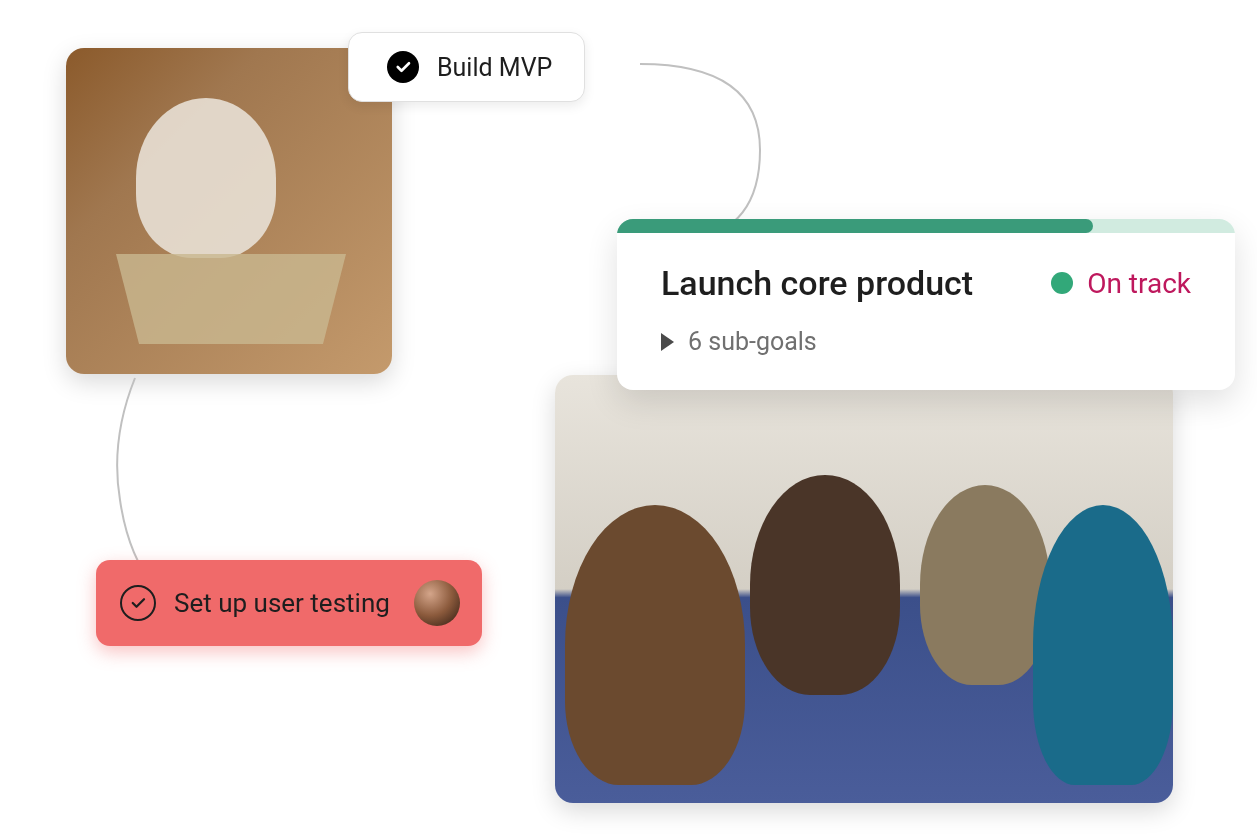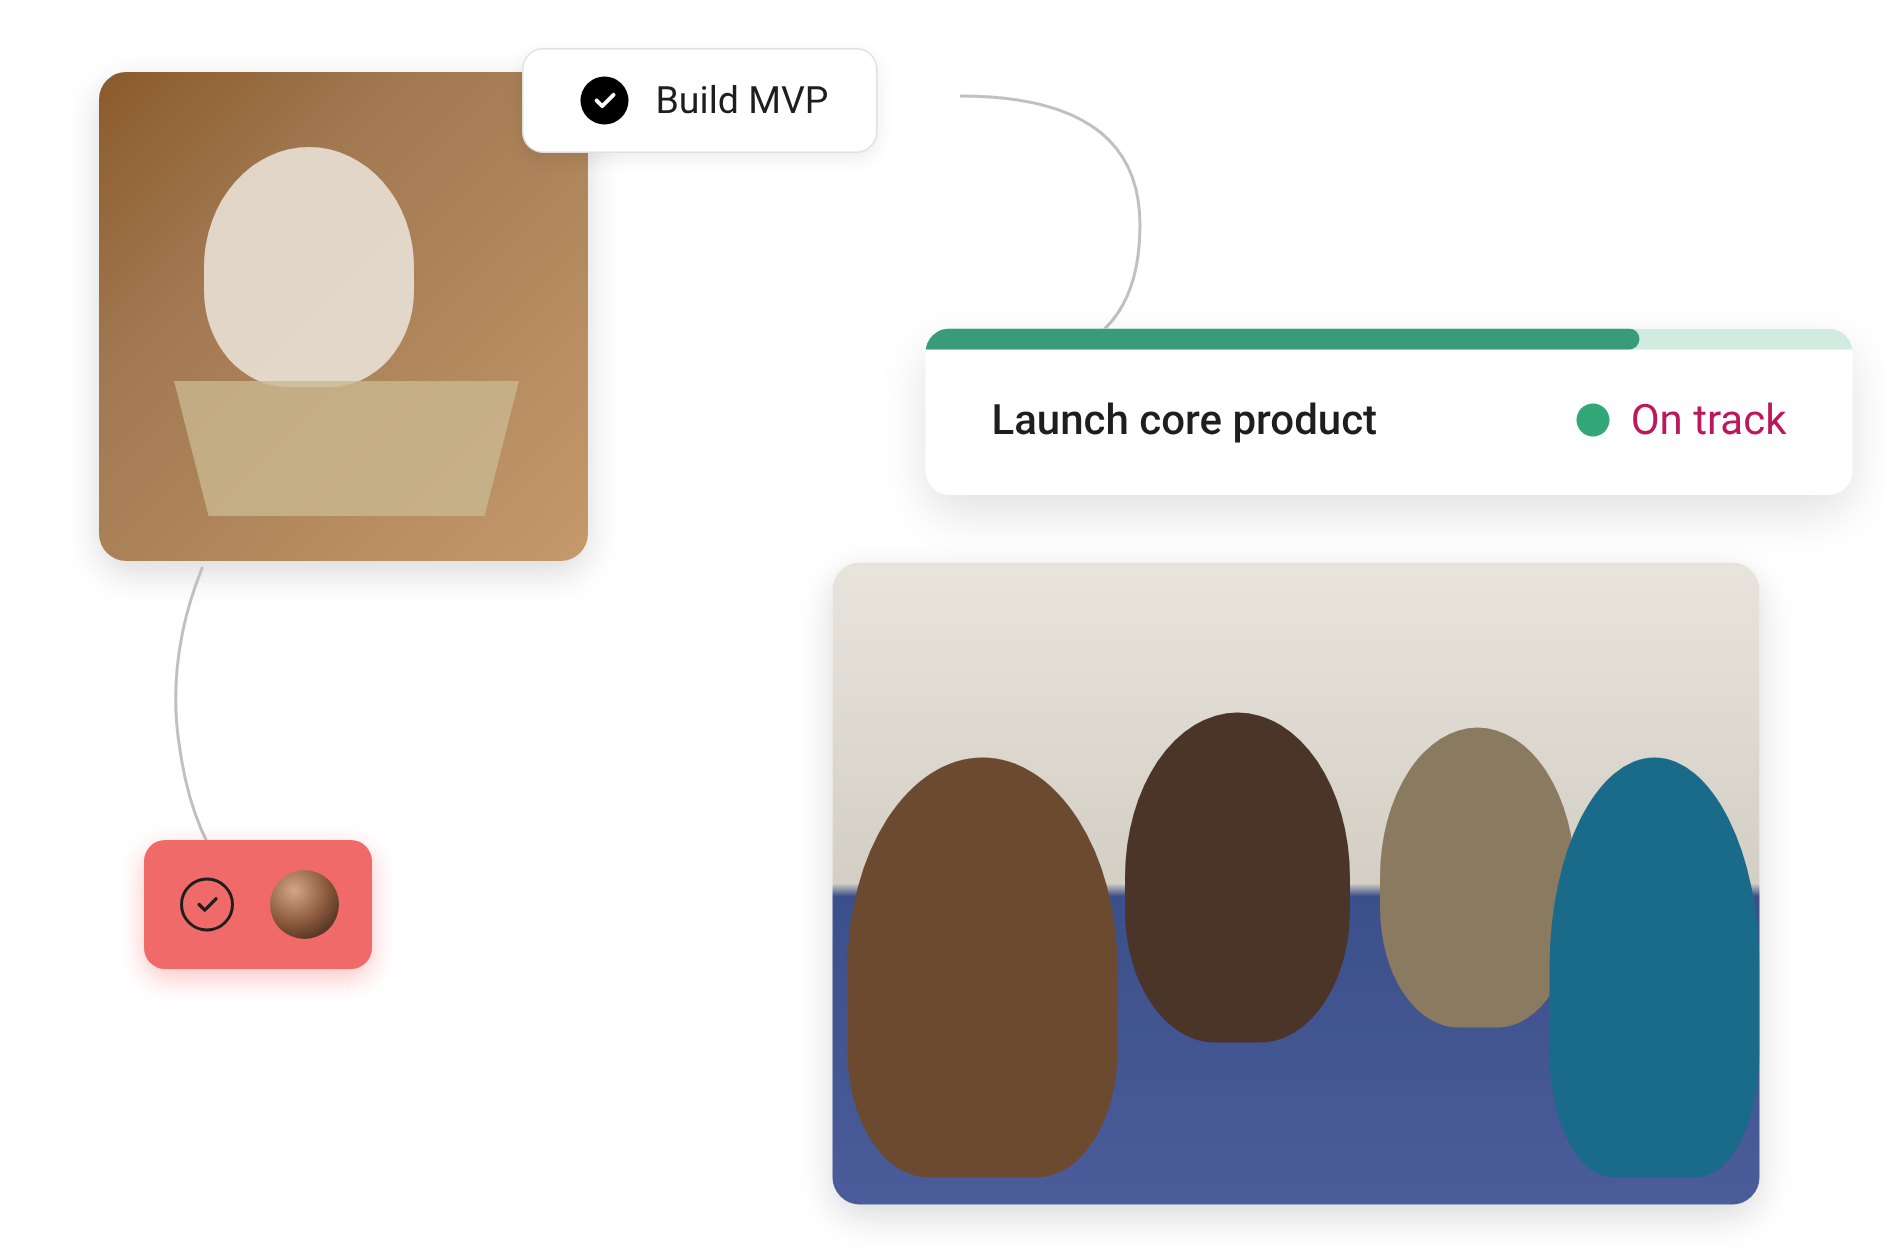--- a/index.html
+++ b/index.html
@@ -191,21 +191,21 @@
     }
     
     .card-header {
       display: flex;
       align-items: center;
       justify-content: space-between;
       gap: 20px;
     }
     
     .card-title {
-      font-size: 28px;
+      font-size: 34px;
       font-weight: 500;
       color: #1e1e1e;
     }
     
     .status {
       display: flex;
       align-items: center;
       gap: 14px;
     }
     
@@ -282,23 +282,28 @@
     <div class="progress-fill"></div>
   </div>
   <div class="card-body">
     <div class="card-header">
       <div class="card-title">Launch core product</div>
       <div class="status">
         <span class="status-dot"></span>
         <span class="status-text">On track</span>
       </div>
     </div>
+    <div class="subgoals">
+      <span class="triangle"></span>
+      <span class="subgoals-text">6 sub-goals</span>
+    </div>
   </div>
 </div>
 
 <div class="pill-testing">
   <span class="check-outline">
     <svg viewBox="0 0 24 24">
         <path d="M5 12l5 5L20 7" stroke="#1e1e1e" stroke-width="3" fill="none" stroke-linecap="round" stroke-linejoin="round"></path>
       </svg>
   </span>
+  <span class="pill-testing-text">Set up user testing</span>
   <span class="avatar"></span>
 </div>
 
 </body></html>

